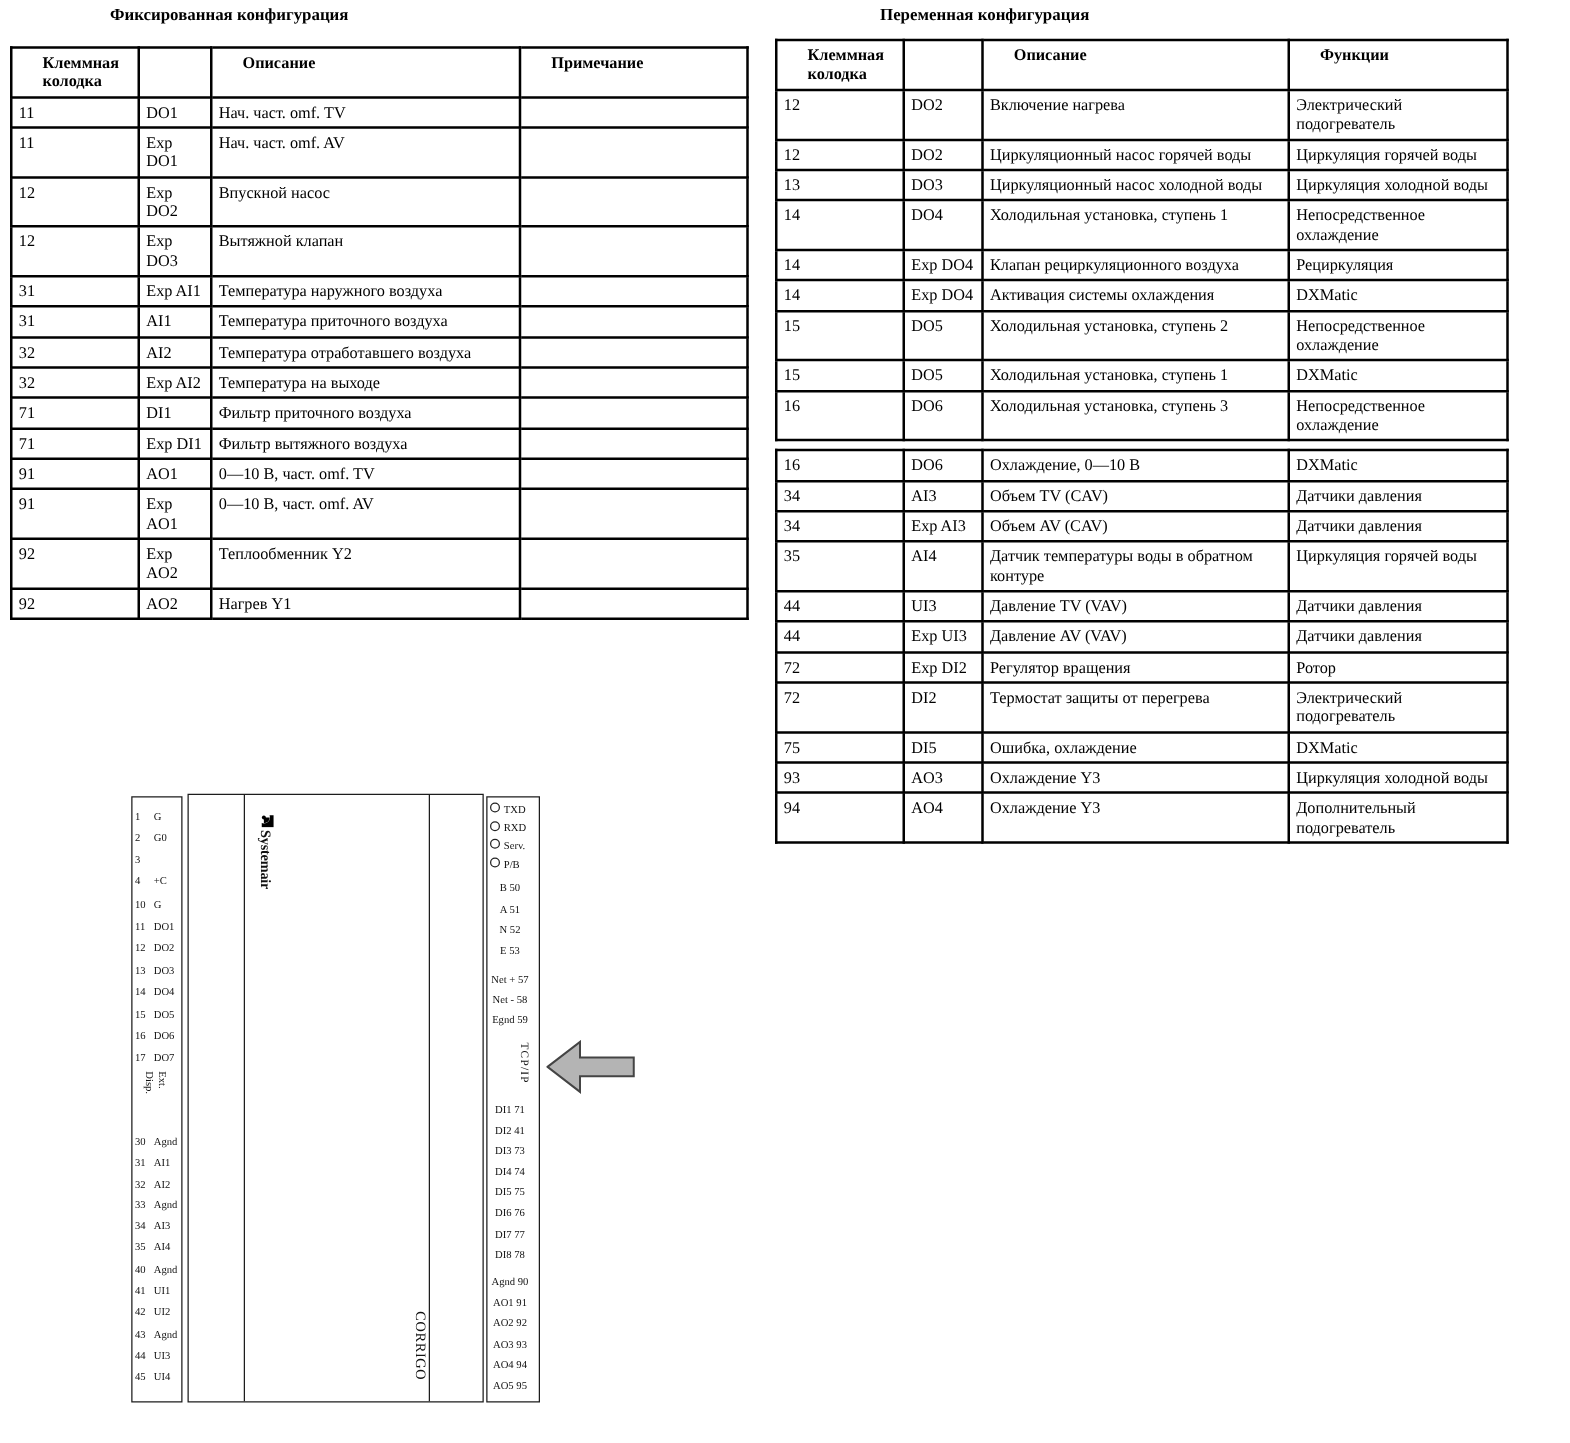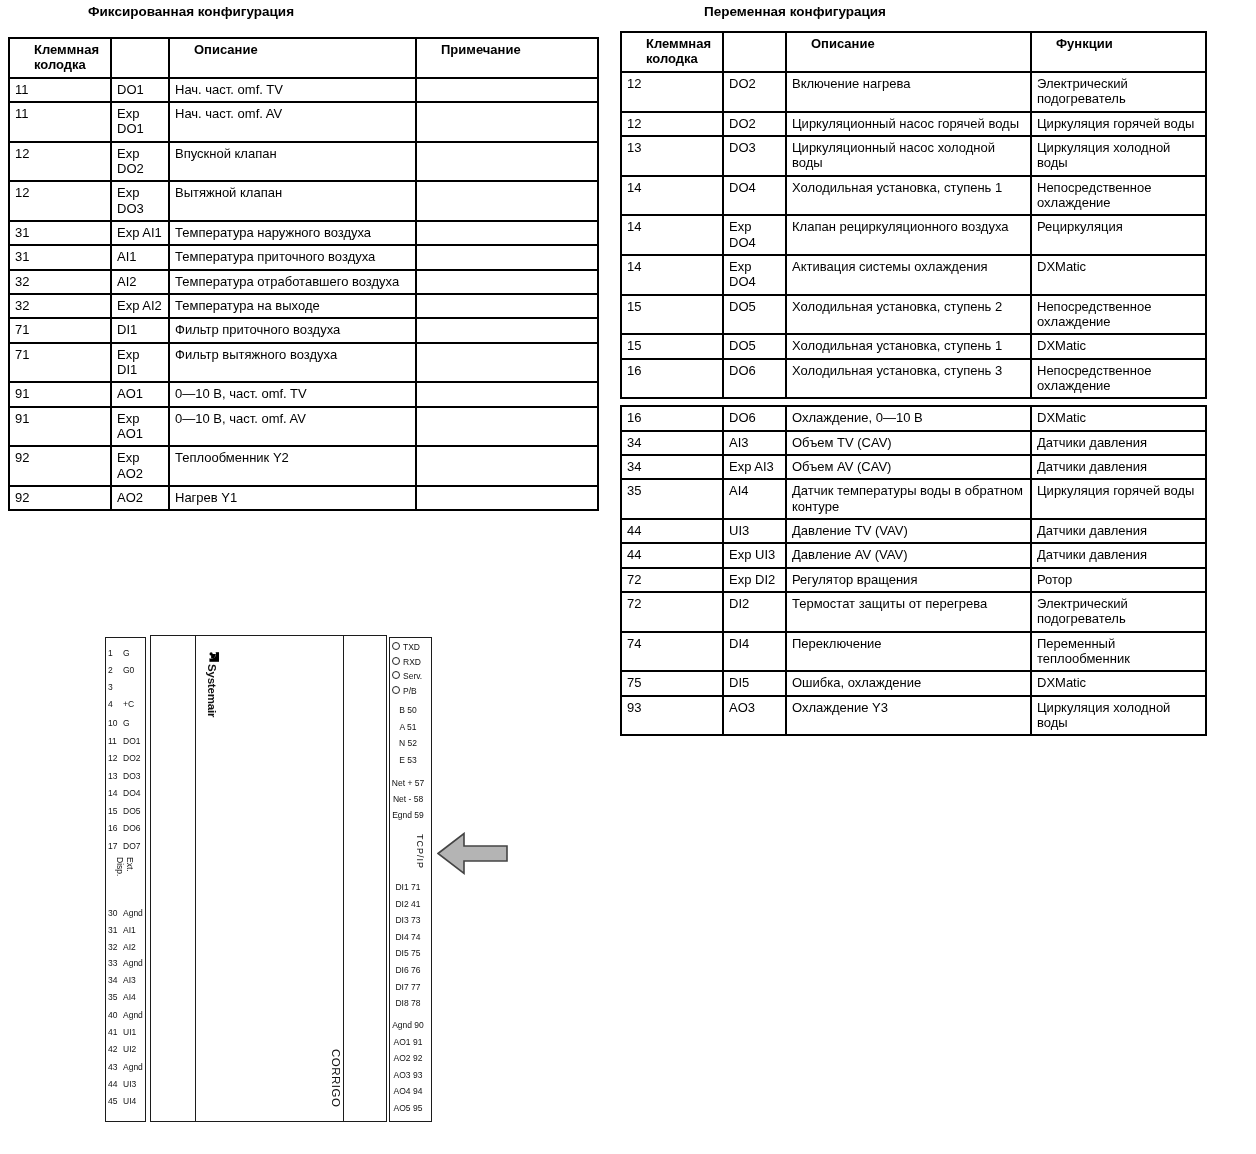--- a/index.html
+++ b/index.html
@@ -2,21 +2,21 @@
 <html><head>
 <meta charset="utf-8">
 <style>
   * { margin: 0; padding: 0; box-sizing: border-box; }
   html, body { background: #ffffff; }
   .page {
     position: relative;
     width: 1256px;
     height: 1154px;
     background: #ffffff;
-    font-family: Liberation Sans, sans-serif;
+    font-family: Liberation Serif, serif;
     color: #000000;
     overflow: hidden;
   }
   .section-title {
     position: absolute;
     font-size: 13.5px;
     font-weight: bold;
     white-space: nowrap;
   }
   .title-left  { left: 88px;  top: 4px; }
@@ -120,21 +120,21 @@
           <tr>
             <td>11</td>
             <td>Exp DO1</td>
             <td>Нач. част. omf. AV</td>
             <td></td>
           </tr>
 
           <tr>
             <td>12</td>
             <td>Exp DO2</td>
-            <td>Впускной клапан</td>
+            <td>Впускной насос</td>
             <td></td>
           </tr>
 
           <tr>
             <td>12</td>
             <td>Exp DO3</td>
             <td>Вытяжной клапан</td>
             <td></td>
           </tr>
 
@@ -353,41 +353,41 @@
           </tr>
 
           <tr>
             <td>72</td>
             <td>DI2</td>
             <td>Термостат защиты от перегрева</td>
             <td>Электрический подогреватель</td>
           </tr>
 
 
-          <tr>
-            <td>74</td>
-            <td>DI4</td>
-            <td>Переключение</td>
-            <td>Переменный теплообменник</td>
-          </tr>
 
           <tr>
             <td>75</td>
             <td>DI5</td>
             <td>Ошибка, охлаждение</td>
             <td>DXMatic</td>
           </tr>
 
           <tr>
             <td>93</td>
             <td>AO3</td>
             <td>Охлаждение Y3</td>
             <td>Циркуляция холодной воды</td>
           </tr>
 
+          <tr>
+            <td>94</td>
+            <td>AO4</td>
+            <td>Охлаждение Y3</td>
+            <td>Дополнительный подогреватель</td>
+          </tr>
         </tbody>
     </table>
   </div>
 
   <div class="diagram">
 
     <div class="dbox strip-left"></div>
     <div class="tgroup" style="left:3px; top:13px; --rh:17px">
 
         <div class="trow">

